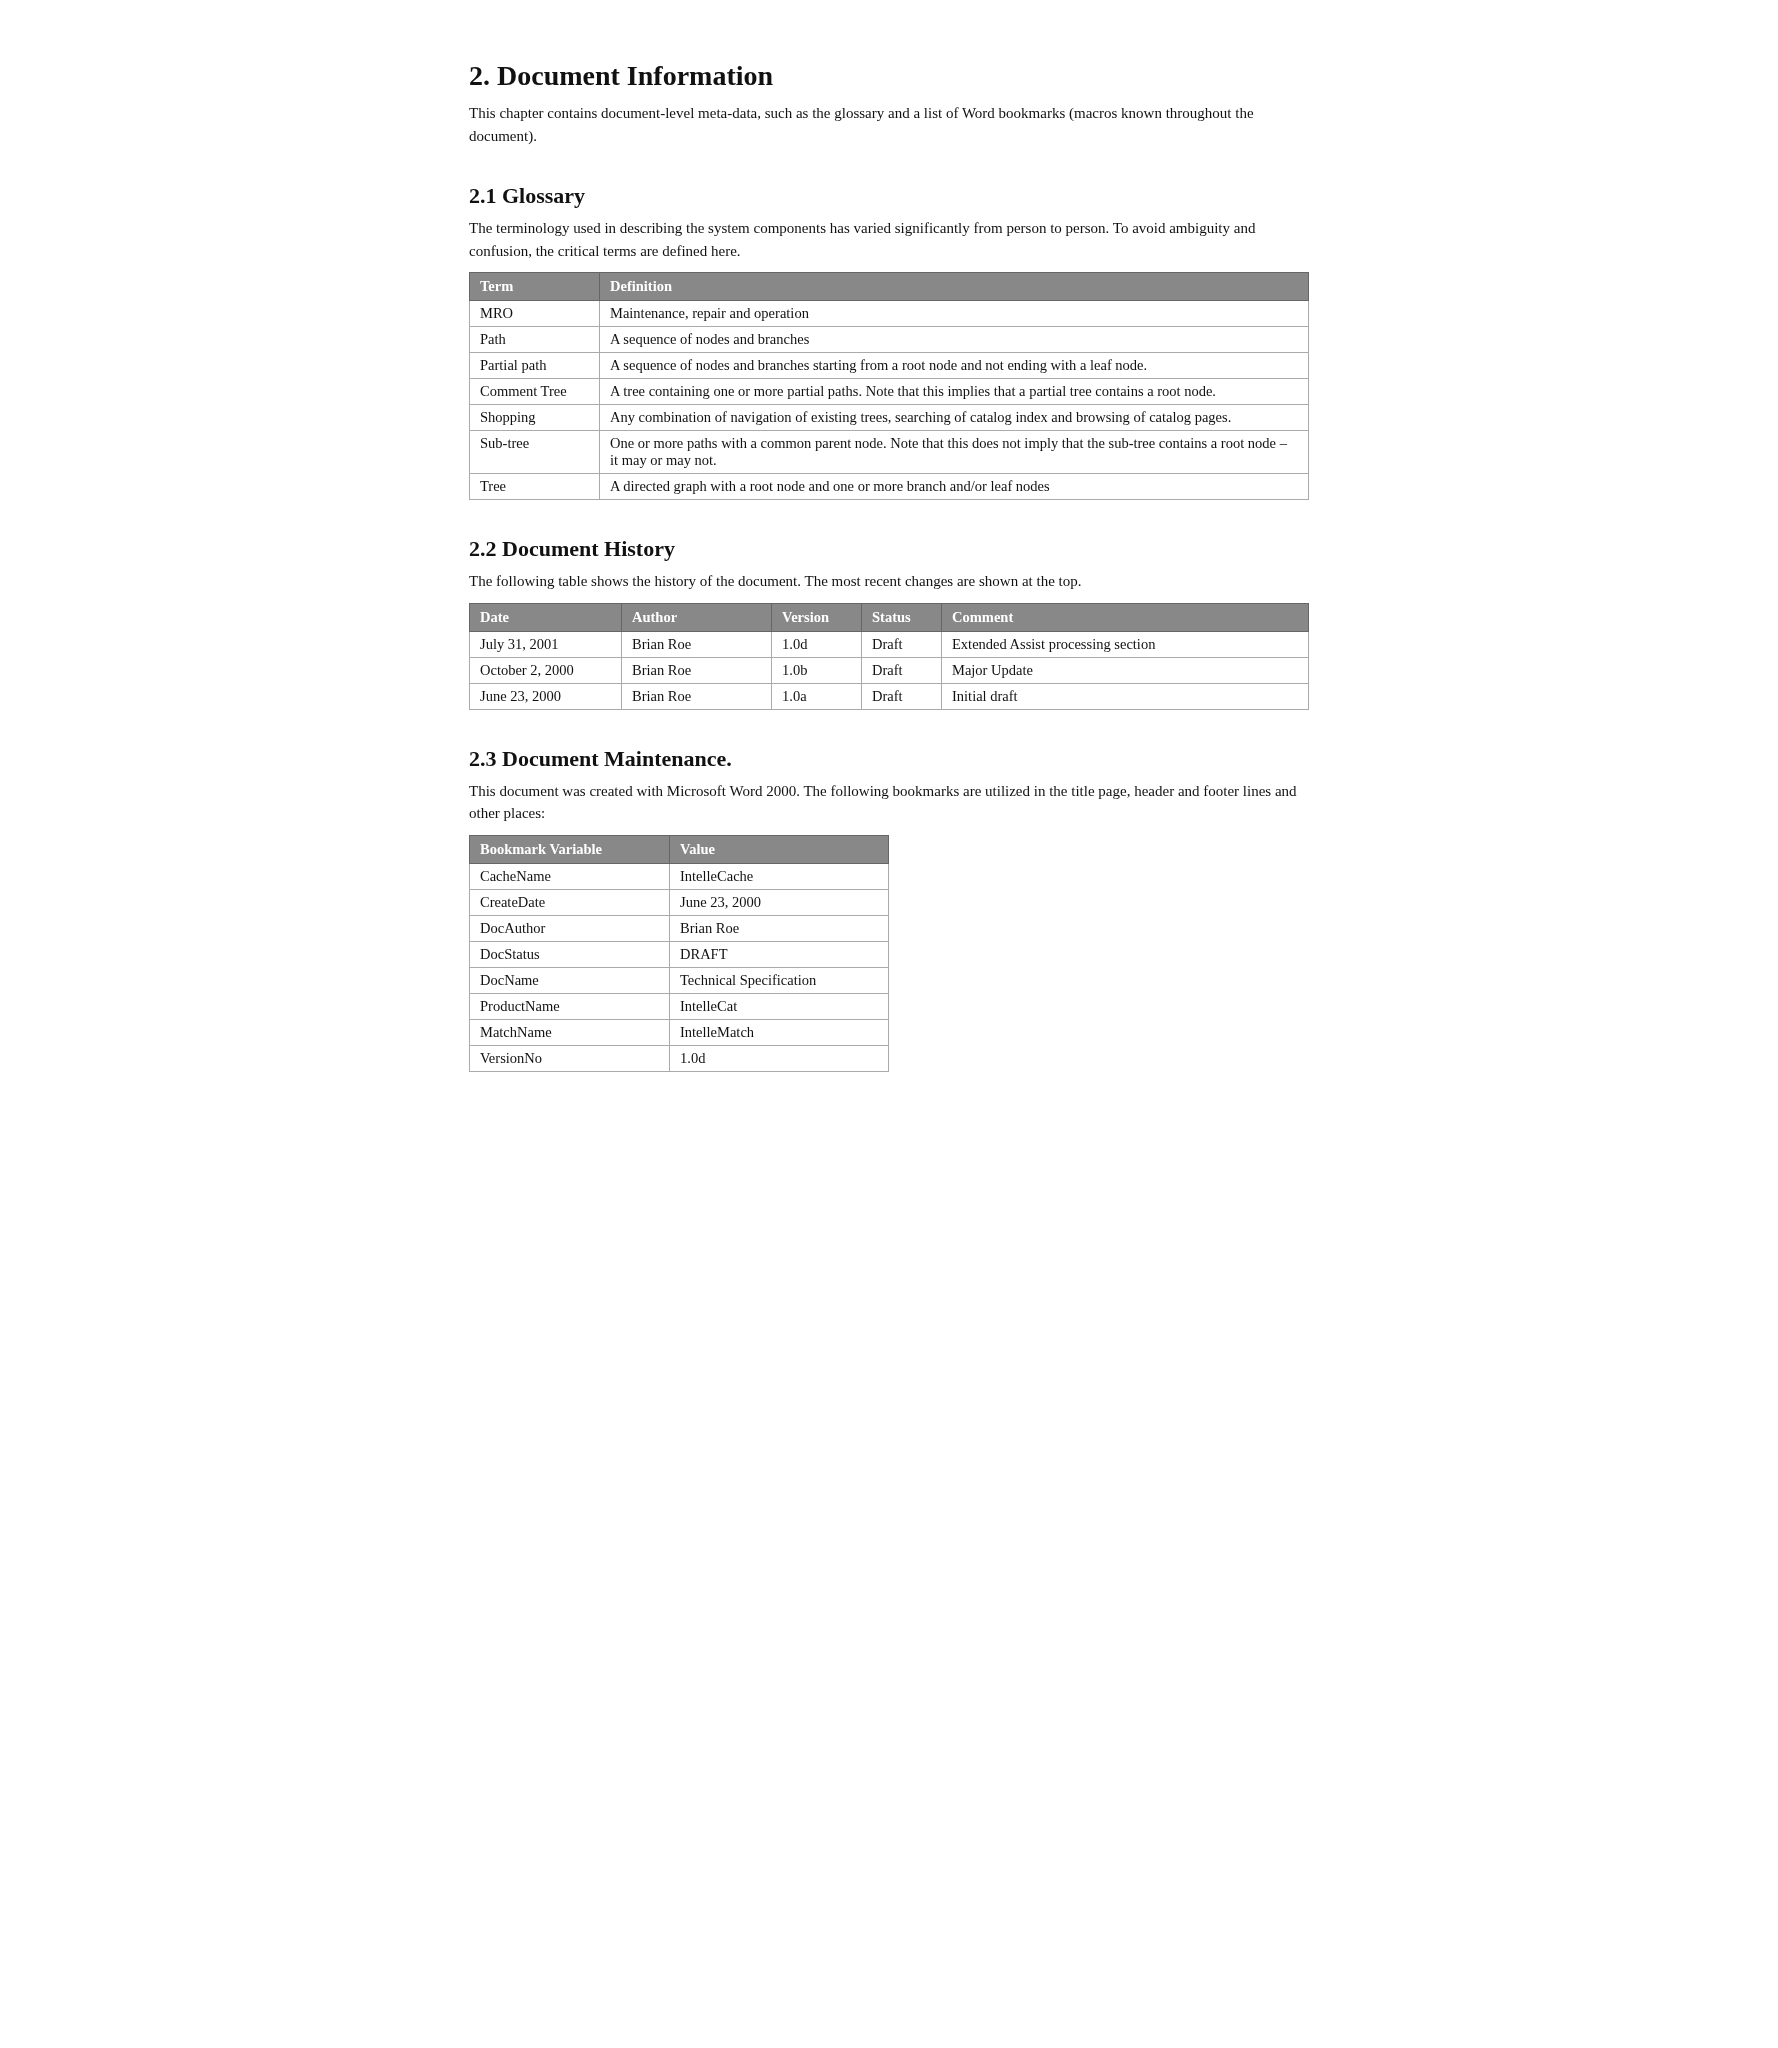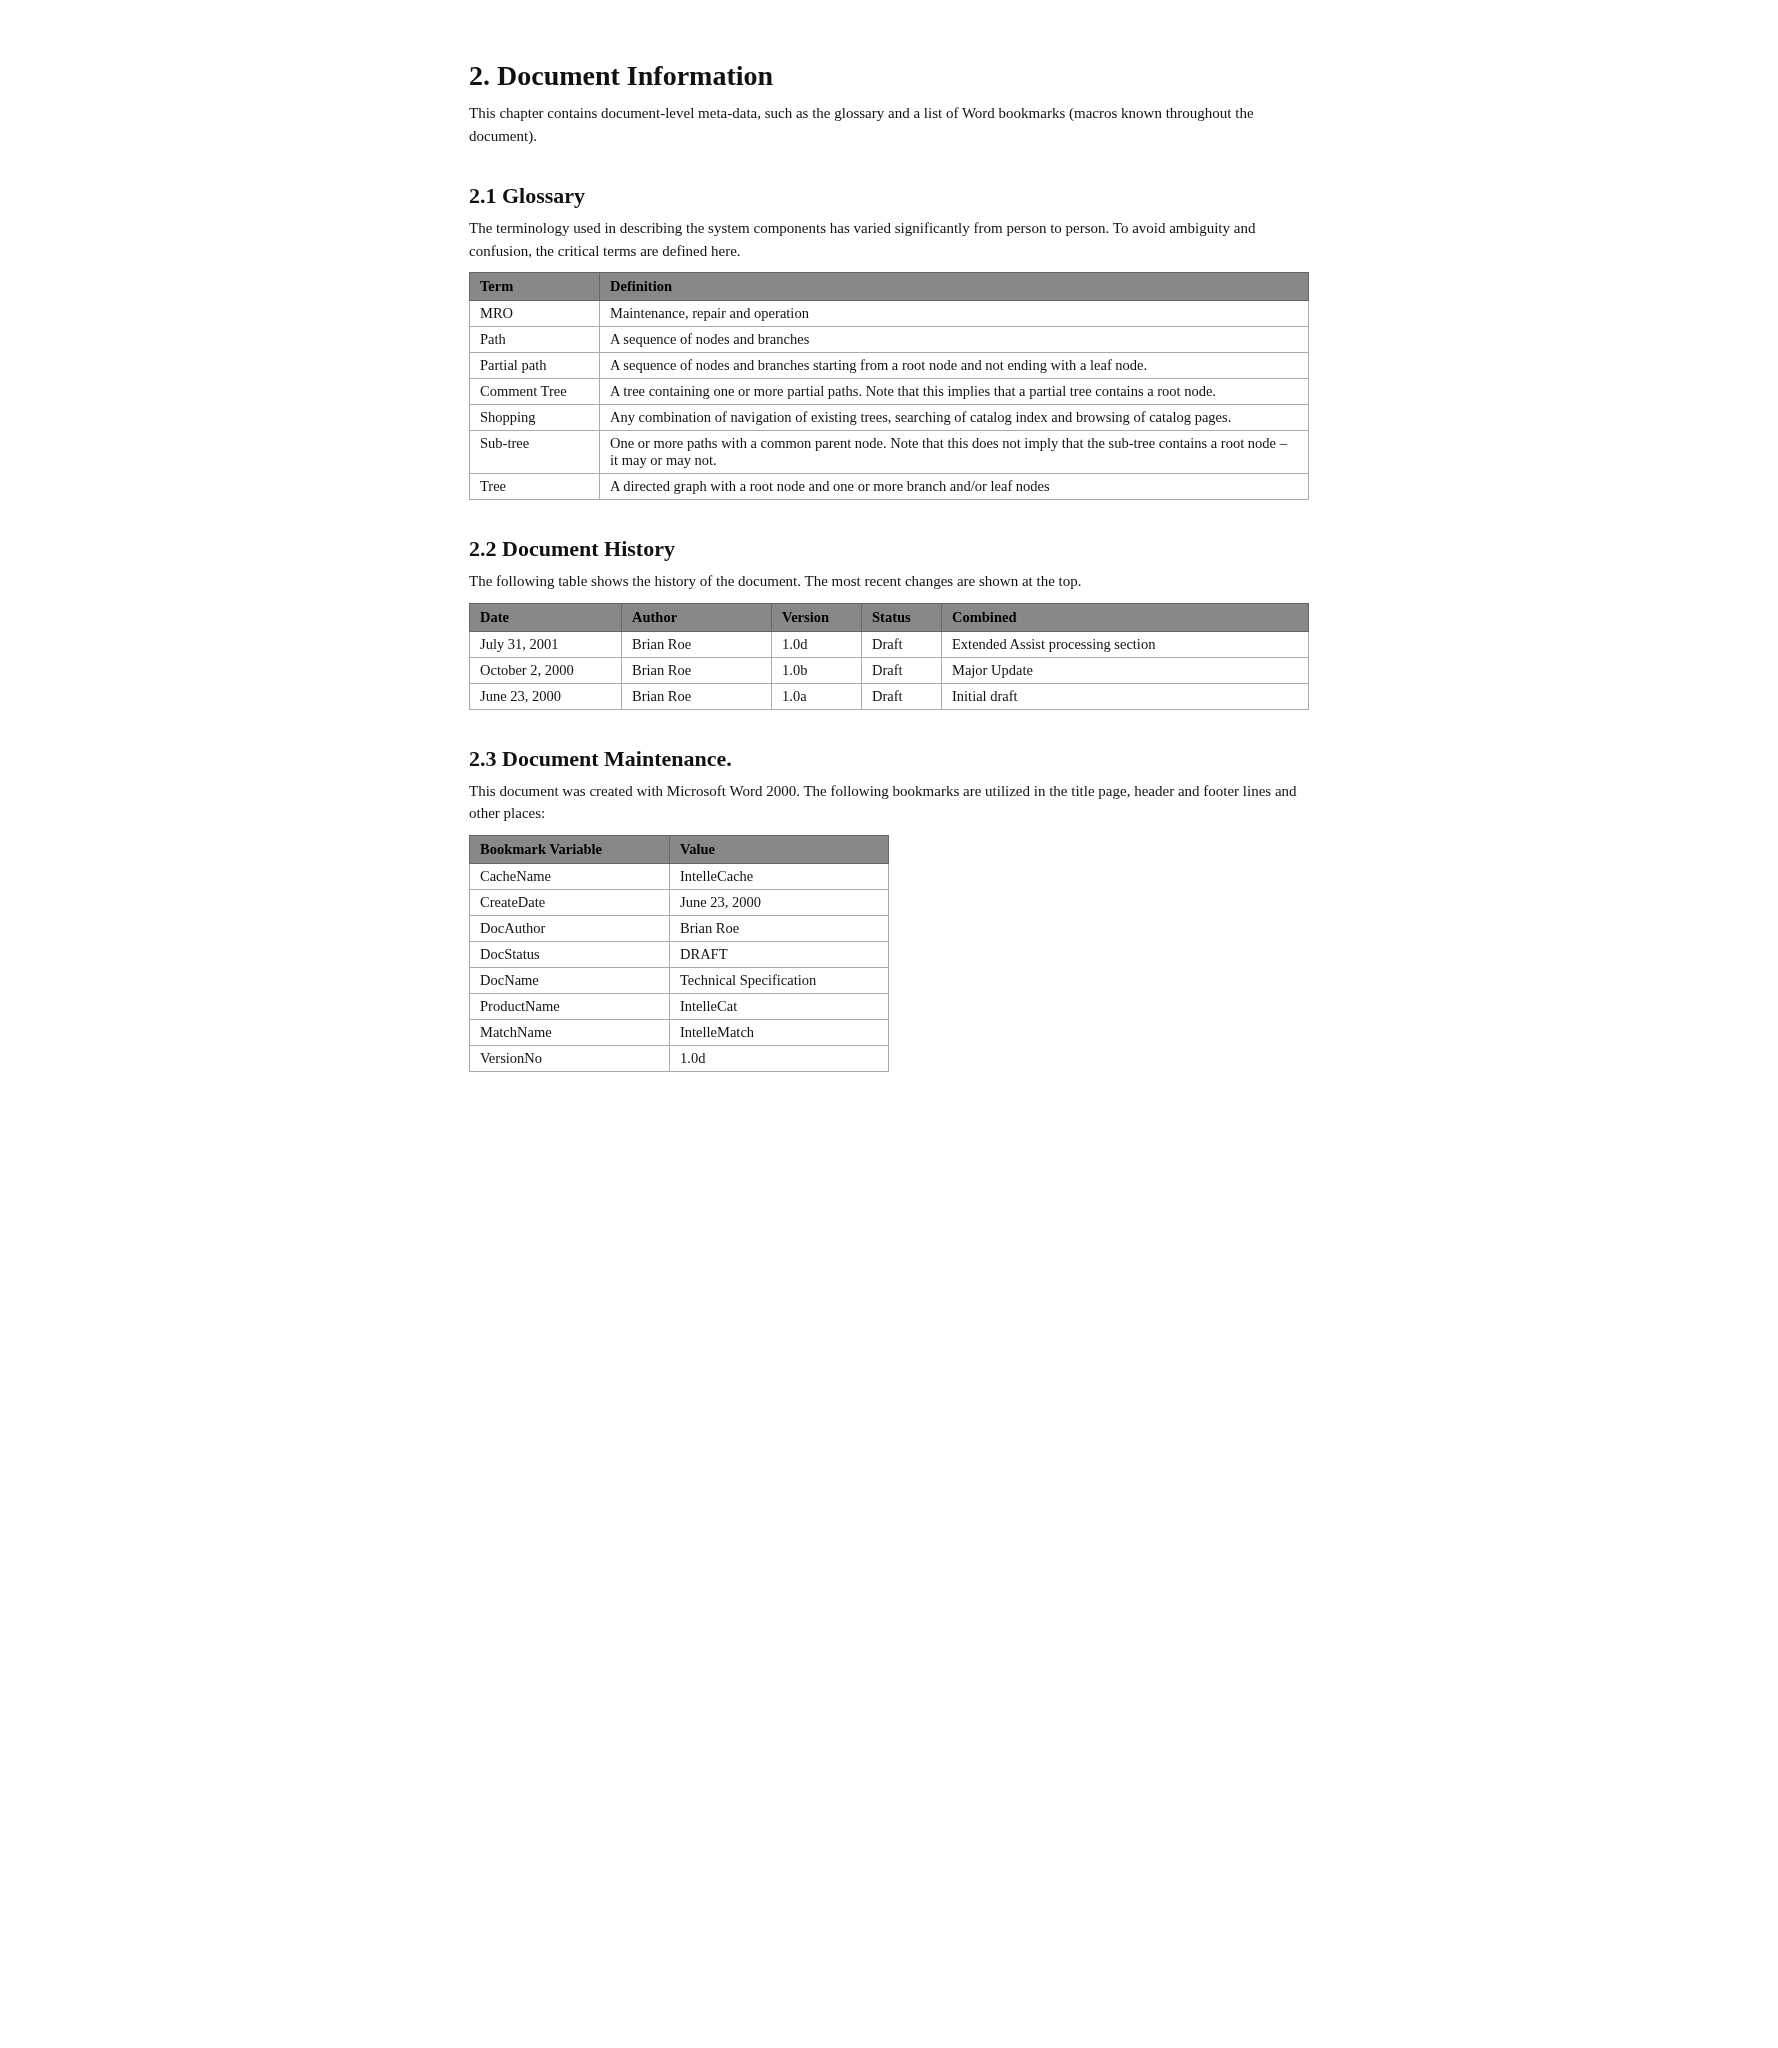--- a/index.html
+++ b/index.html
@@ -29,21 +29,21 @@
       margin-bottom: 10px;
     }
     table {
       border-collapse: collapse;
       width: 100%;
       margin-bottom: 20px;
       font-size: 14.5px;
     }
     table thead tr {
       background: #888;
-      color: #000000;
+      color: #ffffff;
     }
     table thead th {
       padding: 5px 10px;
       font-weight: bold;
       text-align: left;
       border: 1px solid #666;
     }
     table tbody tr {
       background: #fff;
     }
@@ -116,21 +116,21 @@
 </h2>
 <p class="body-text">The following table shows the history of the document.  The most recent changes are shown at the top.</p>
 
 <table class="history-table">
   <thead>
     <tr>
       <th>Date</th>
       <th>Author</th>
       <th>Version</th>
       <th>Status</th>
-      <th>Combined</th>
+      <th>Comment</th>
     </tr>
   </thead>
   <tbody id="history-tbody">
   <tr>
         <td>July 31, 2001</td>
         <td>Brian Roe</td>
         <td>1.0d</td>
         <td>Draft</td>
         <td>Extended Assist processing section</td>
       </tr>

